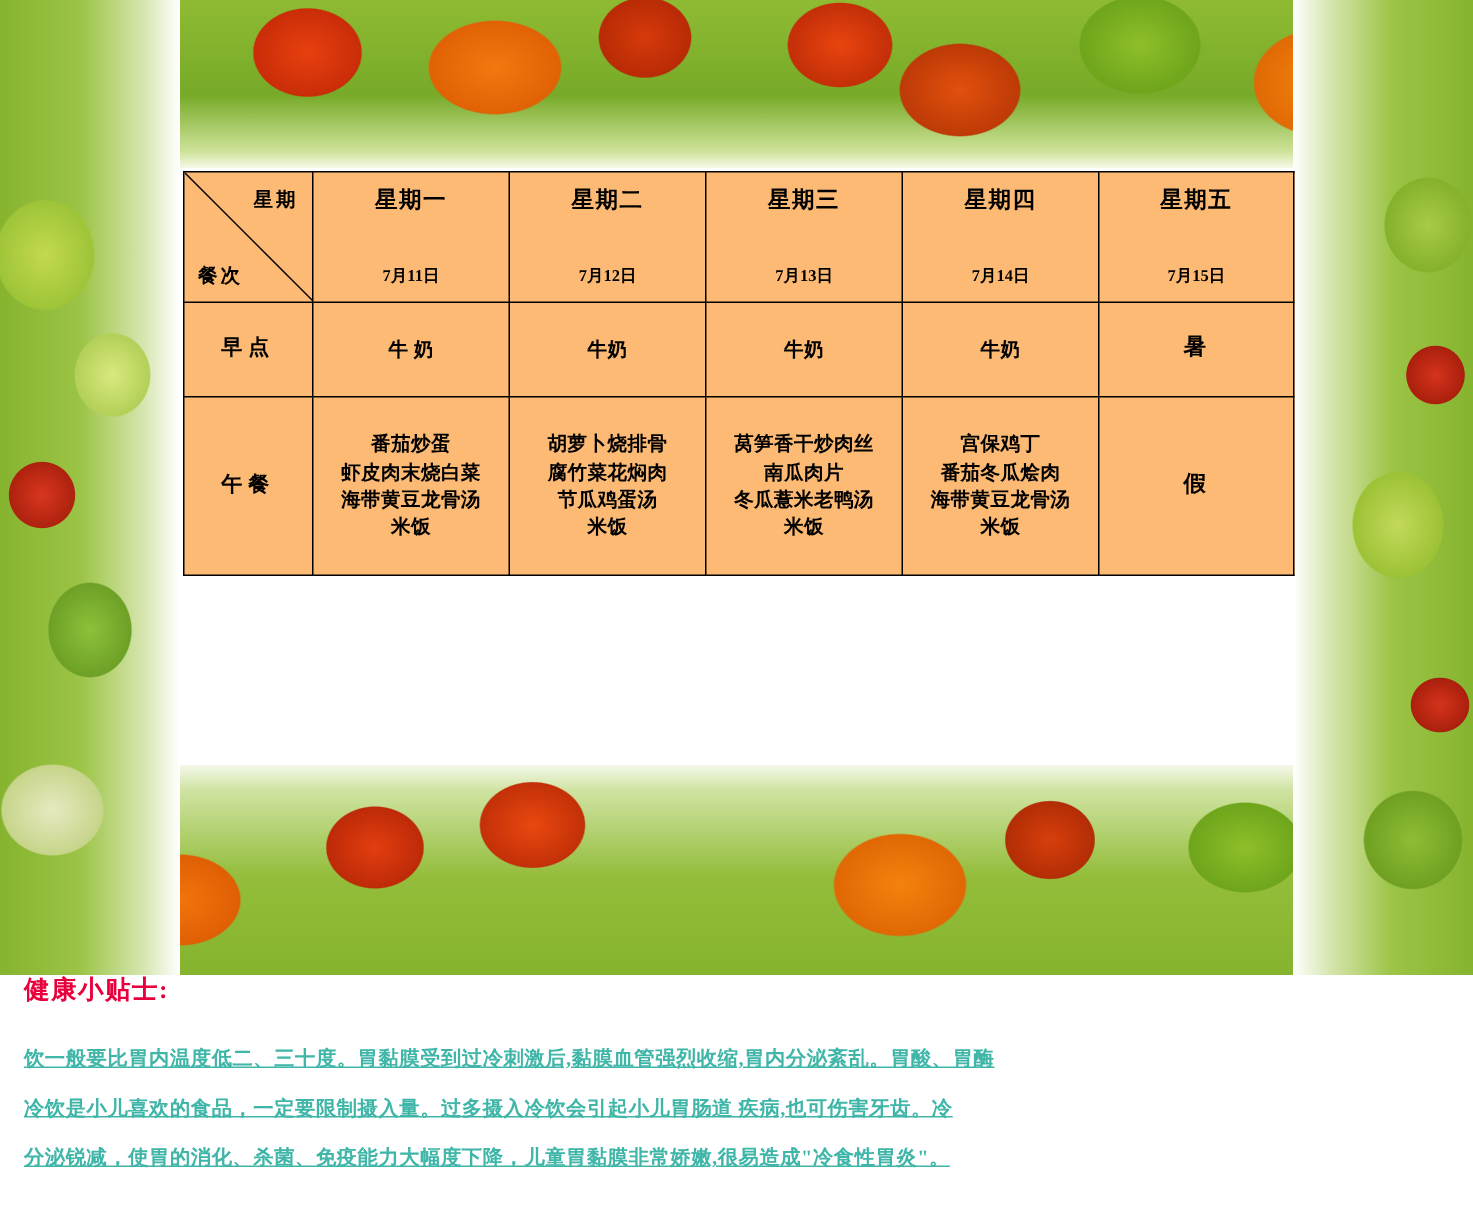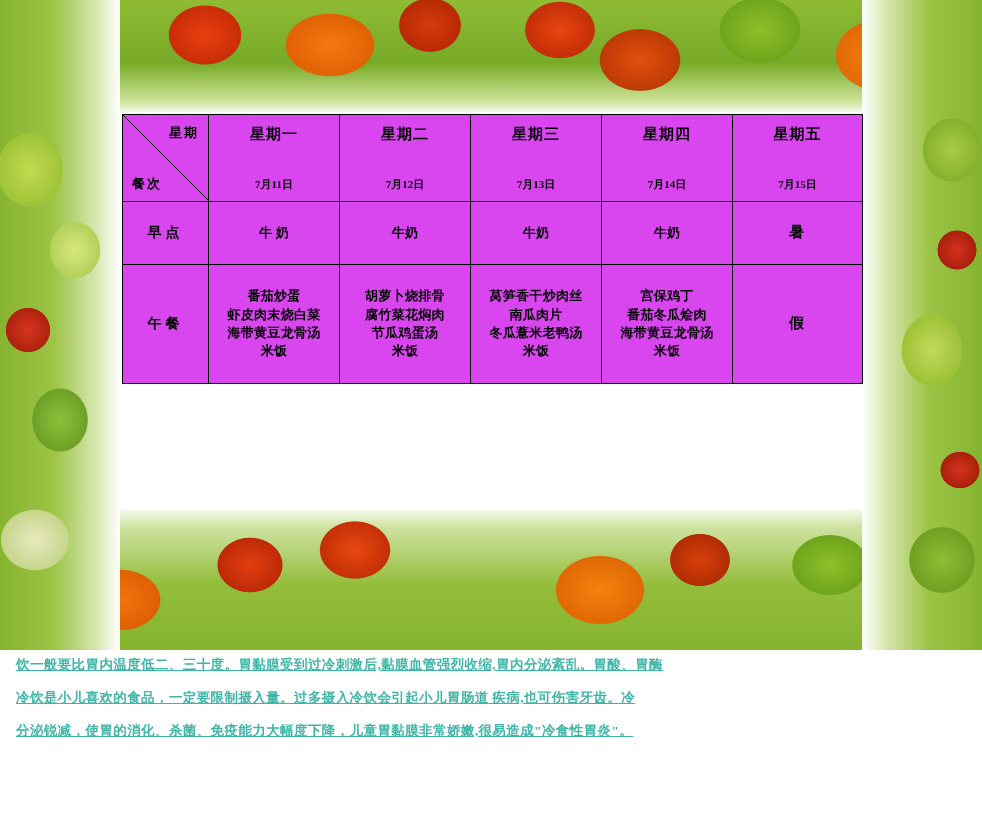--- a/index.html
+++ b/index.html
@@ -80,21 +80,21 @@
   
   .menu-table-wrap {
     position: absolute;
     left: 122px;
     top: 114px;
     width: 740px;
   }
   table.menu {
     border-collapse: collapse;
     width: 740px;
-    background: #d946ef;
+    background: #fdba74;
     table-layout: fixed;
   }
   table.menu td {
     border: 1px solid #000000;
     text-align: center;
     vertical-align: middle;
     font-family: "Liberation Serif", "DejaVu Serif", serif;
     font-weight: bold;
     color: #000000;
     padding: 4px 2px;
@@ -283,18 +283,19 @@
           <div>米饭</div>
         </td>
         <td class="holiday-cell">假</td>
       </tr>
 
     </tbody>
   </table>
 </div>
 
 <div class="tips">
+  <div class="tips-title">健康小贴士:</div>
   <div class="tips-body">
     <span class="ln">饮一般要比胃内温度低二、三十度。胃黏膜受到过冷刺激后,黏膜血管强烈收缩,胃内分泌紊乱。胃酸、胃酶</span>
     <span class="ln">冷饮是小儿喜欢的食品，一定要限制摄入量。过多摄入冷饮会引起小儿胃肠道         疾病,也可伤害牙齿。冷</span>
     <span class="ln">分泌锐减，使胃的消化、杀菌、免疫能力大幅度下降，儿童胃黏膜非常娇嫩,很易造成"冷食性胃炎"。</span>
   </div>
 </div>
 
 </body></html>

